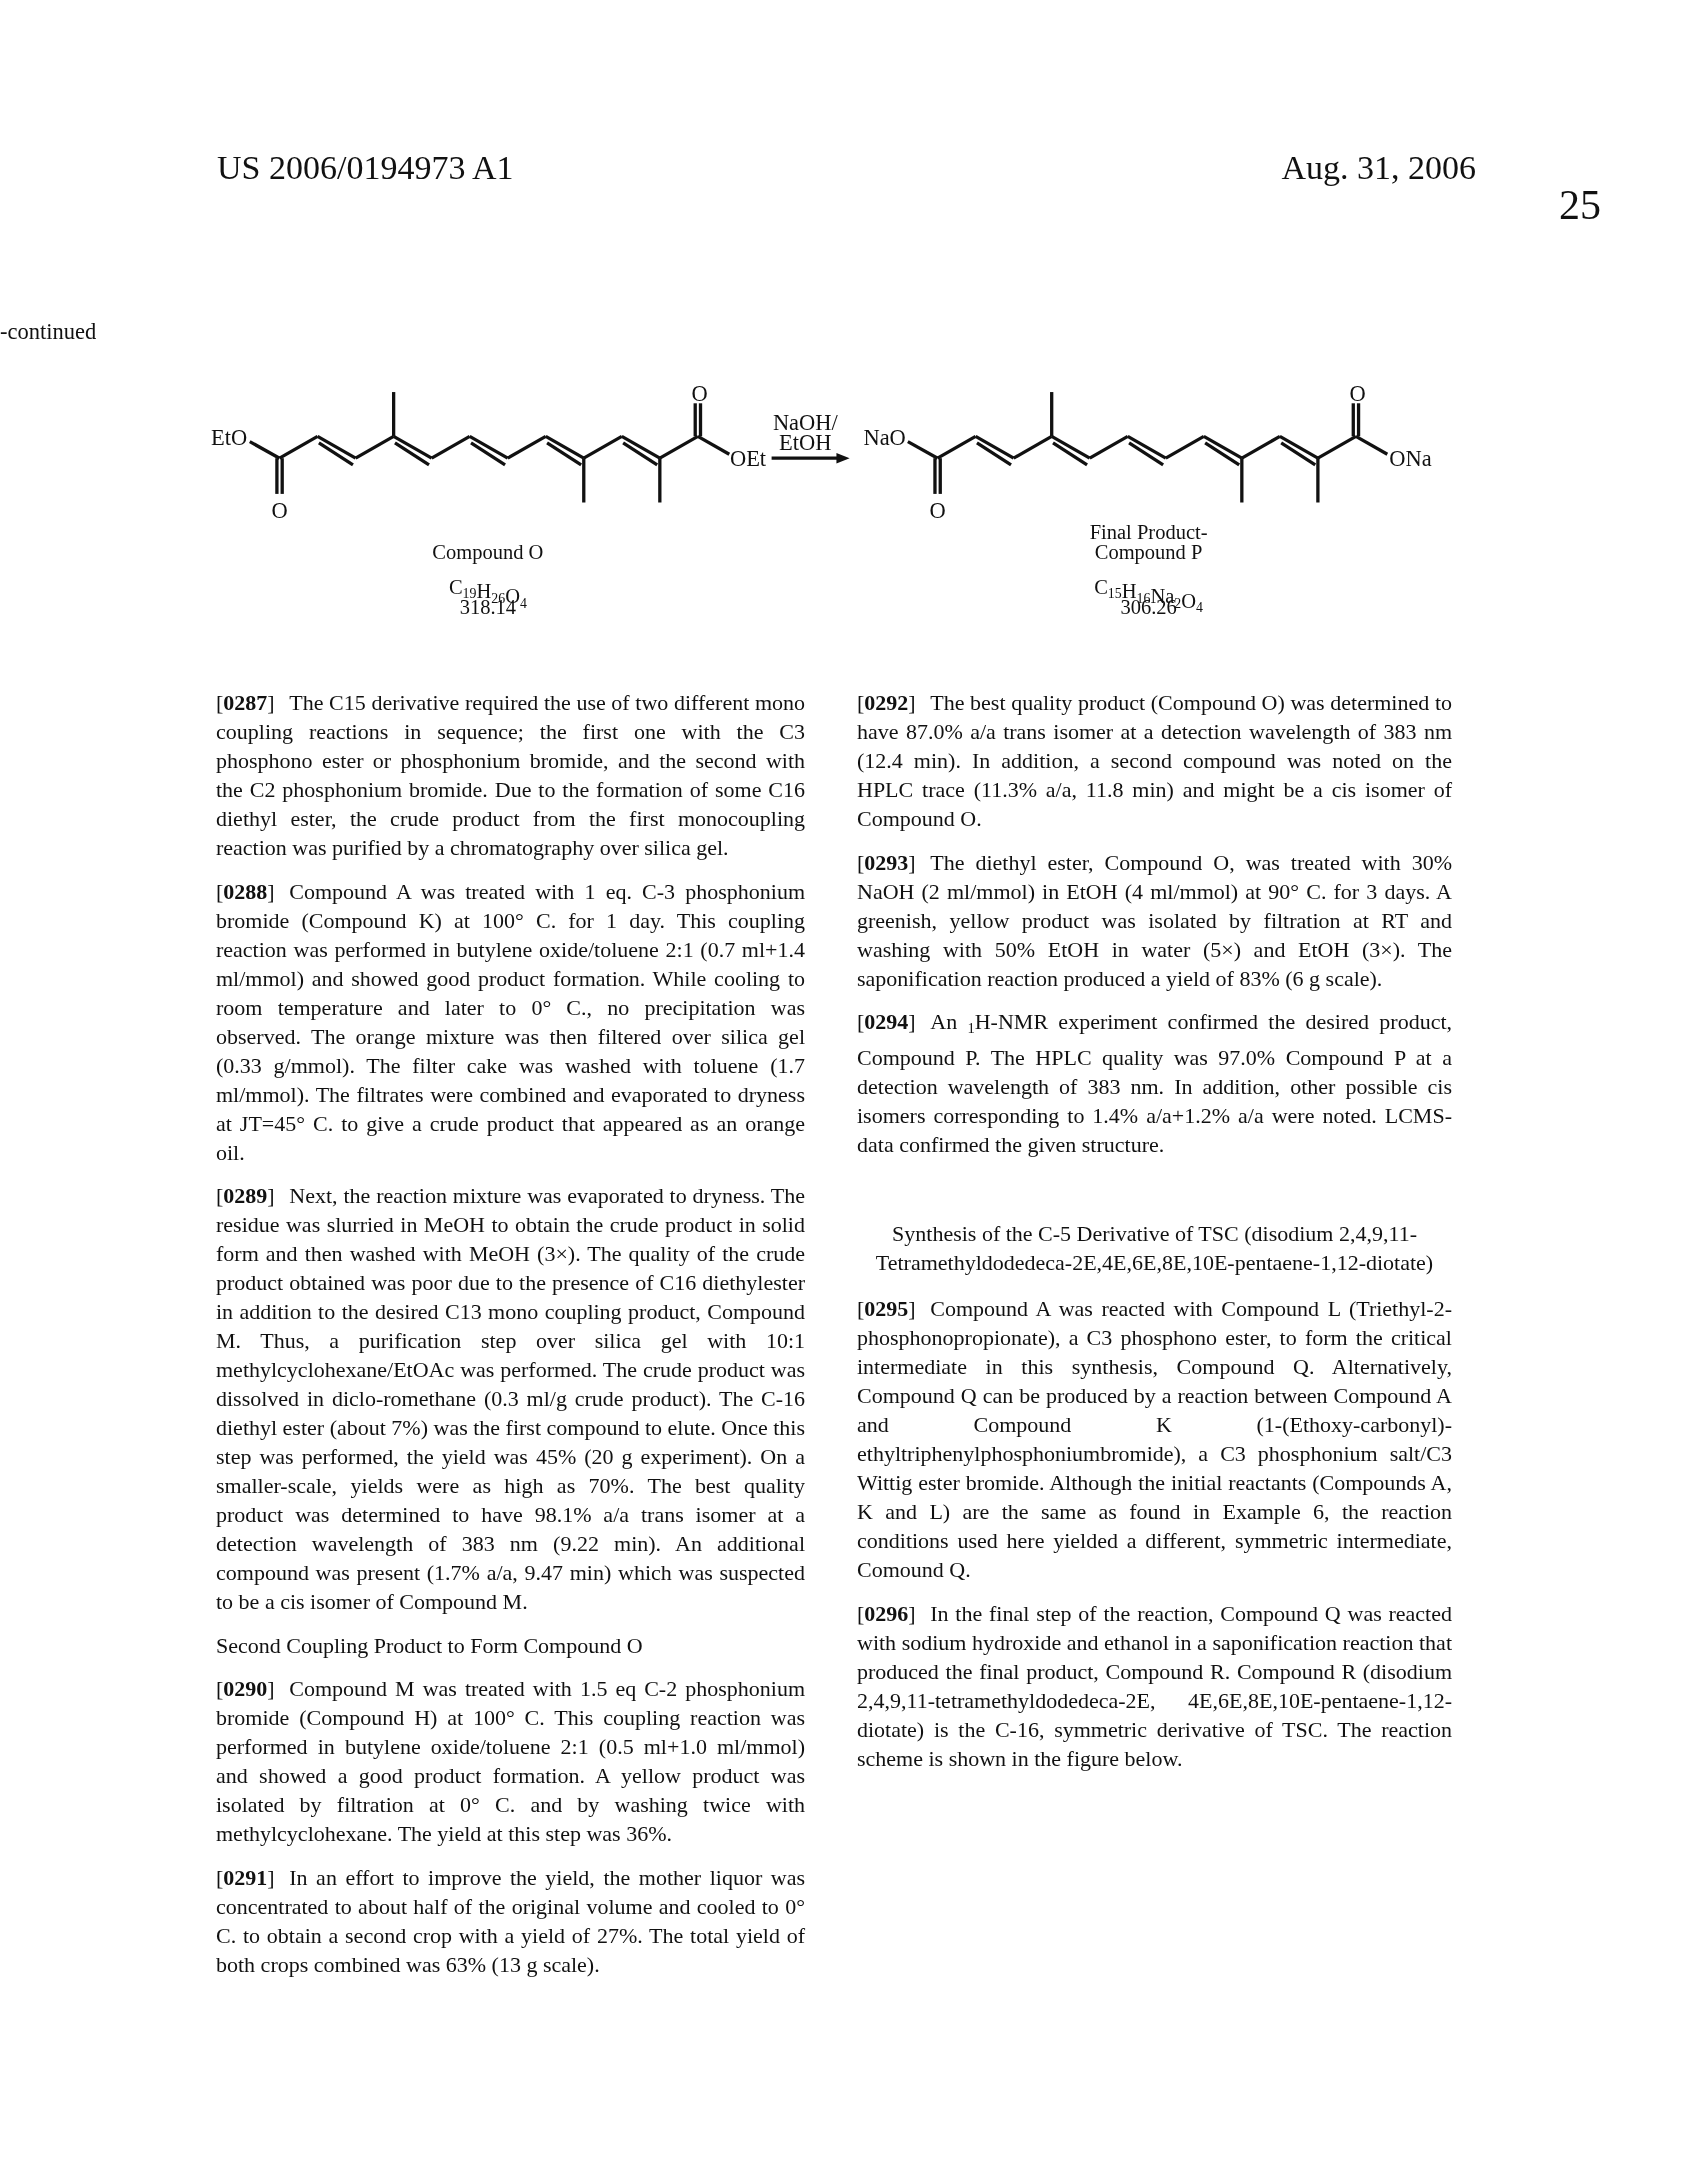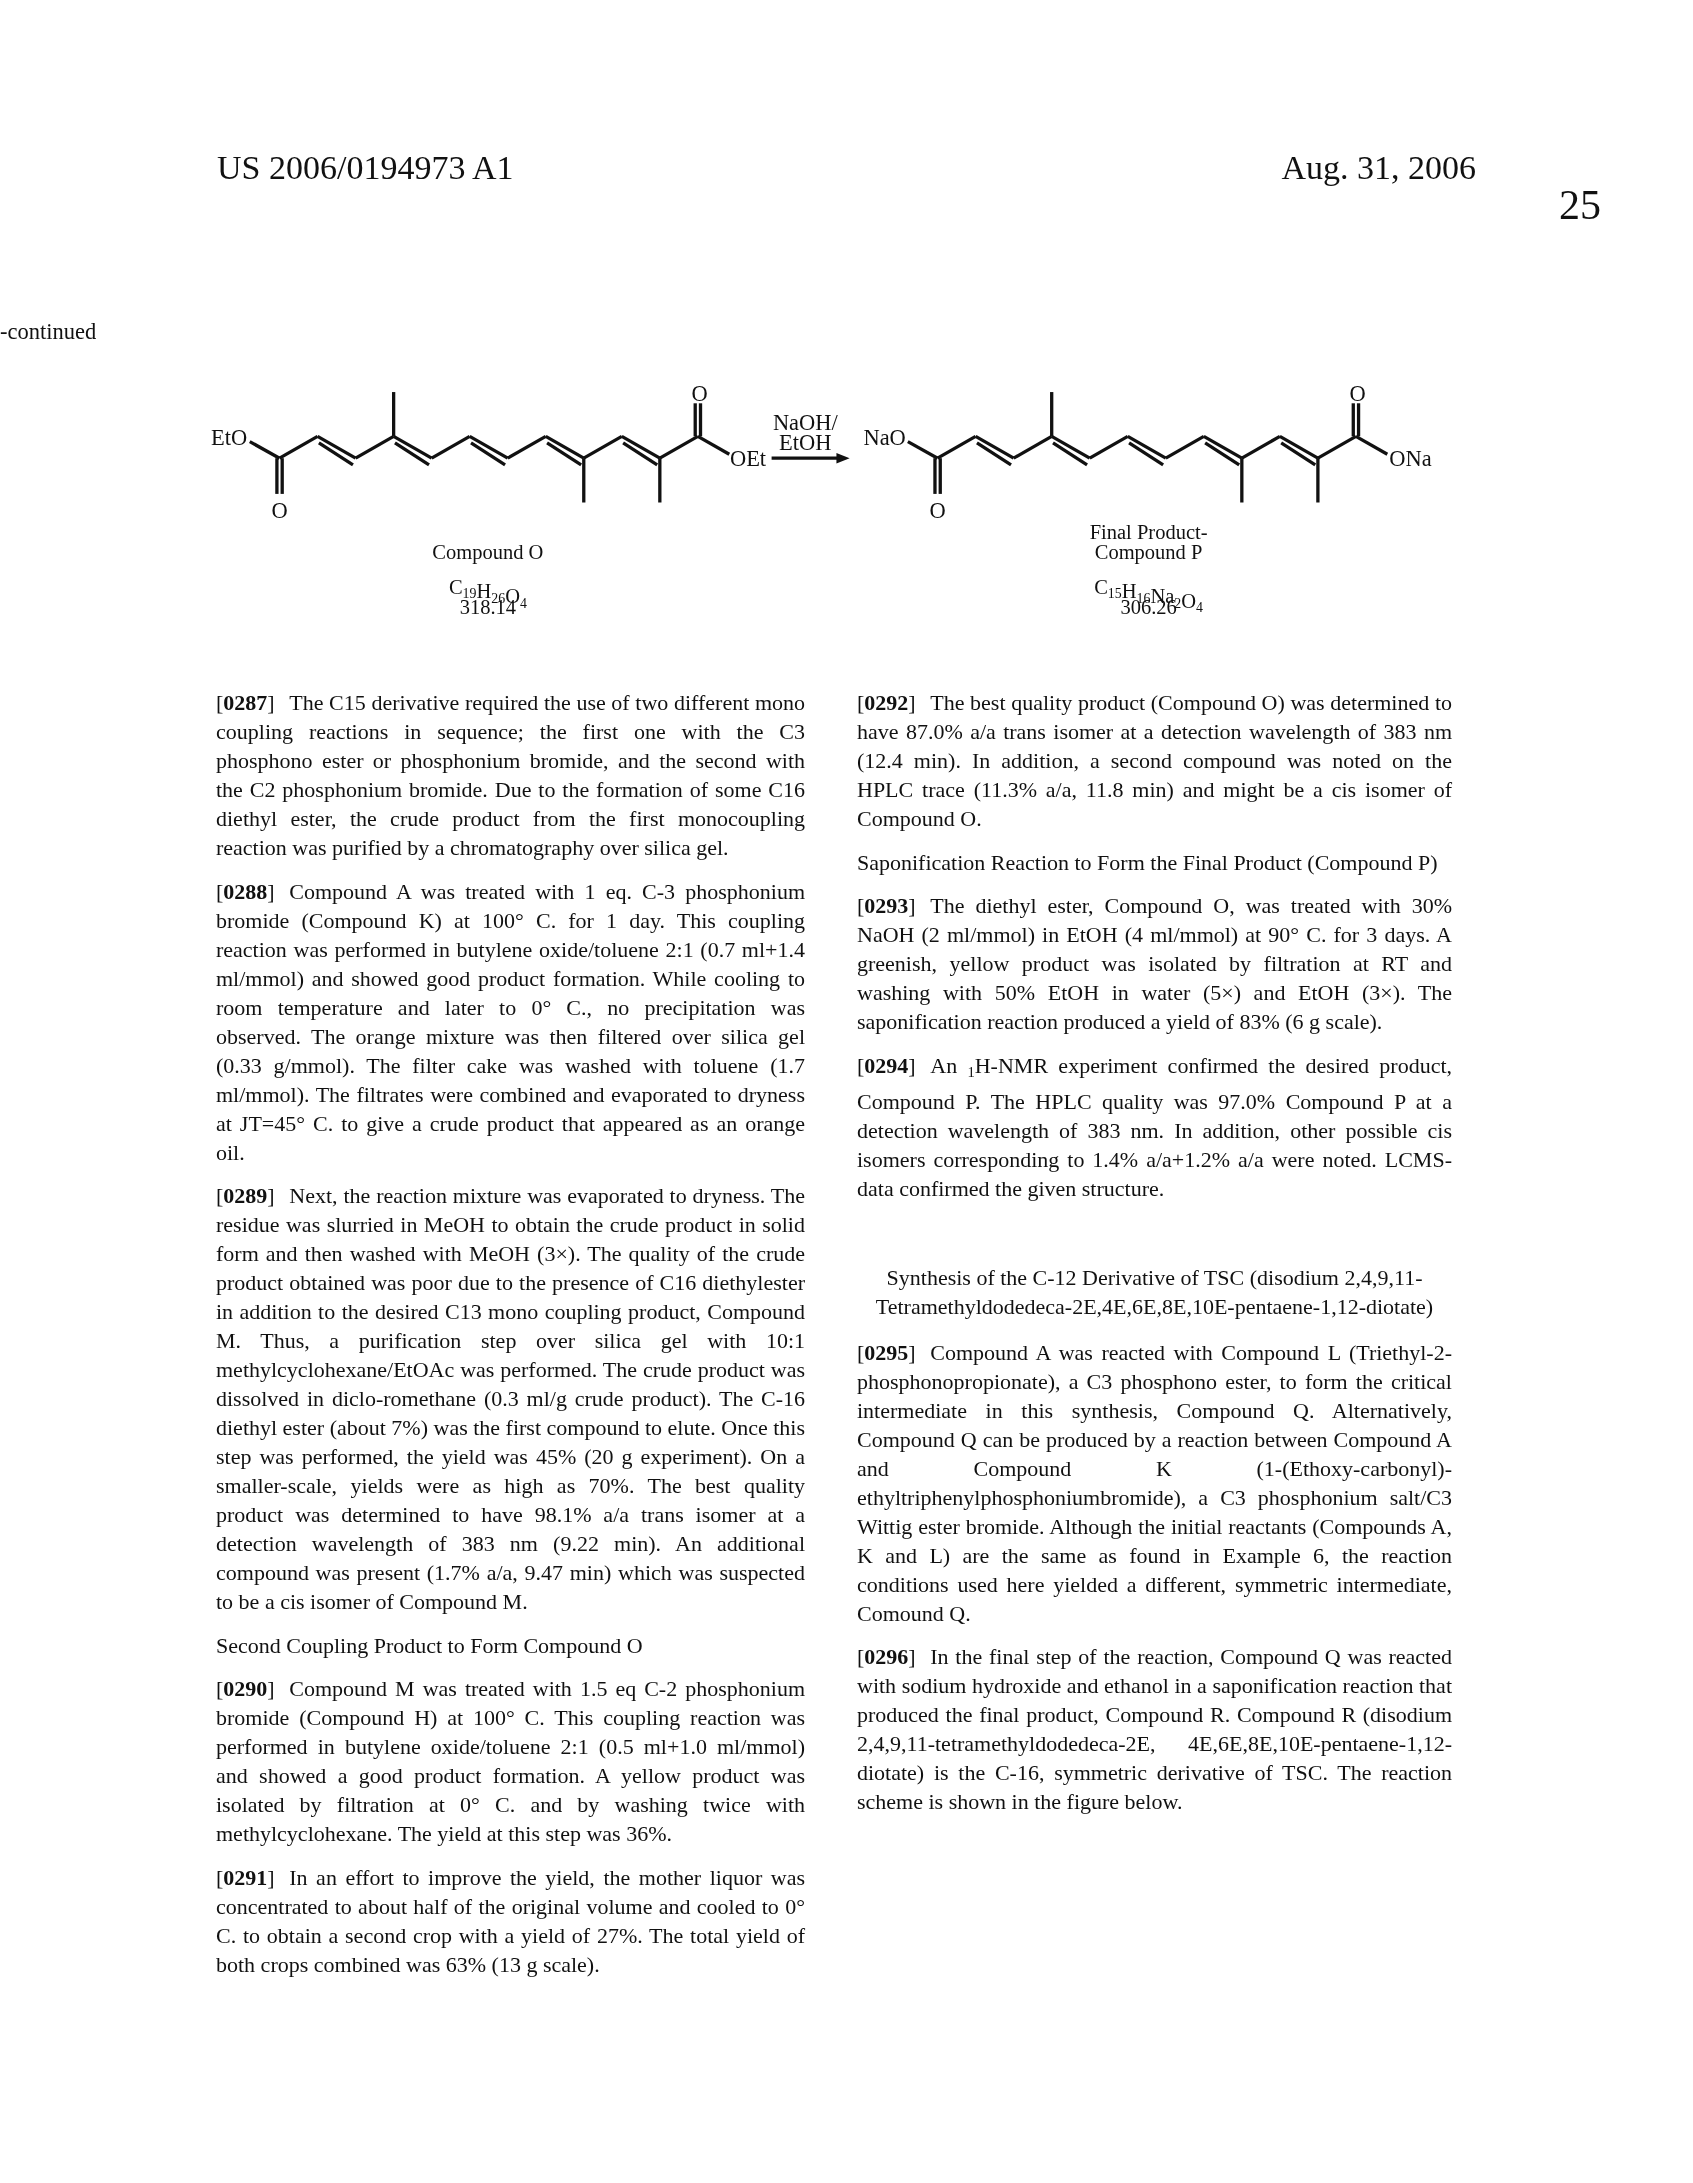--- a/index.html
+++ b/index.html
@@ -120,20 +120,19 @@
     <p class="para"><span class="pnum">0287</span><span>The C15 derivative required the use of two different mono coupling reactions in sequence; the first one with the C3 phosphono ester or phosphonium bromide, and the second with the C2 phosphonium bromide. Due to the formation of some C16 diethyl ester, the crude product from the first monocoupling reaction was purified by a chromatography over silica gel.</span></p>
     <p class="para"><span class="pnum">0288</span><span>Compound A was treated with 1 eq. C-3 phosphonium bromide (Compound K) at 100° C. for 1 day. This coupling reaction was performed in butylene oxide/toluene 2:1 (0.7 ml+1.4 ml/mmol) and showed good product formation. While cooling to room temperature and later to 0° C., no precipitation was observed. The orange mixture was then filtered over silica gel (0.33 g/mmol). The filter cake was washed with toluene (1.7 ml/mmol). The filtrates were combined and evaporated to dryness at JT=45° C. to give a crude product that appeared as an orange oil.</span></p>
     <p class="para"><span class="pnum">0289</span><span>Next, the reaction mixture was evaporated to dryness. The residue was slurried in MeOH to obtain the crude product in solid form and then washed with MeOH (3×). The quality of the crude product obtained was poor due to the presence of C16 diethylester in addition to the desired C13 mono coupling product, Compound M. Thus, a purification step over silica gel with 10:1 methylcyclohexane/EtOAc was performed. The crude product was dissolved in diclo-romethane (0.3 ml/g crude product). The C-16 diethyl ester (about 7%) was the first compound to elute. Once this step was performed, the yield was 45% (20 g experiment). On a smaller-scale, yields were as high as 70%. The best quality product was determined to have 98.1% a/a trans isomer at a detection wavelength of 383 nm (9.22 min). An additional compound was present (1.7% a/a, 9.47 min) which was suspected to be a cis isomer of Compound M.</span></p>
     <p class="subhead">Second Coupling Product to Form Compound O</p>
     <p class="para"><span class="pnum">0290</span><span>Compound M was treated with 1.5 eq C-2 phosphonium bromide (Compound H) at 100° C. This coupling reaction was performed in butylene oxide/toluene 2:1 (0.5 ml+1.0 ml/mmol) and showed a good product formation. A yellow product was isolated by filtration at 0° C. and by washing twice with methylcyclohexane. The yield at this step was 36%.</span></p>
     <p class="para"><span class="pnum">0291</span><span>In an effort to improve the yield, the mother liquor was concentrated to about half of the original volume and cooled to 0° C. to obtain a second crop with a yield of 27%. The total yield of both crops combined was 63% (13 g scale).</span></p>
   </div>
 
 <div class="col col-right">
   <p class="para"><span class="pnum">0292</span><span>The best quality product (Compound O) was determined to have 87.0% a/a trans isomer at a detection wavelength of 383 nm (12.4 min). In addition, a second compound was noted on the HPLC trace (11.3% a/a, 11.8 min) and might be a cis isomer of Compound O.</span></p>
-  <p class="subhead">Saponification Reaction to Form the Final Product (Compound P)</p>
   <p class="para"><span class="pnum">0293</span><span>The diethyl ester, Compound O, was treated with 30% NaOH (2 ml/mmol) in EtOH (4 ml/mmol) at 90° C. for 3 days. A greenish, yellow product was isolated by filtration at RT and washing with 50% EtOH in water (5×) and EtOH (3×). The saponification reaction produced a yield of 83% (6 g scale).</span></p>
   <p class="para"><span class="pnum">0294</span><span>An </span><sub class="nmr">1</sub><span>H-NMR experiment confirmed the desired product, Compound P. The HPLC quality was 97.0% Compound P at a detection wavelength of 383 nm. In addition, other possible cis isomers corresponding to 1.4% a/a+1.2% a/a were noted. LCMS-data confirmed the given structure.</span></p>
-  <p class="example-title">Synthesis of the C-12 Derivative of TSC (disodium 2,4,9,11-Tetramethyldodedeca-2E,4E,6E,8E,10E-pentaene-1,12-diotate)</p>
+  <p class="example-title">Synthesis of the C-5 Derivative of TSC (disodium 2,4,9,11-Tetramethyldodedeca-2E,4E,6E,8E,10E-pentaene-1,12-diotate)</p>
   <p class="para"><span class="pnum">0295</span><span>Compound A was reacted with Compound L (Triethyl-2-phosphonopropionate), a C3 phosphono ester, to form the critical intermediate in this synthesis, Compound Q. Alternatively, Compound Q can be produced by a reaction between Compound A and Compound K (1-(Ethoxy-carbonyl)-ethyltriphenylphosphoniumbromide), a C3 phosphonium salt/C3 Wittig ester bromide. Although the initial reactants (Compounds A, K and L) are the same as found in Example 6, the reaction conditions used here yielded a different, symmetric intermediate, Comound Q.</span></p>
   <p class="para"><span class="pnum">0296</span><span>In the final step of the reaction, Compound Q was reacted with sodium hydroxide and ethanol in a saponification reaction that produced the final product, Compound R. Compound R (disodium 2,4,9,11-tetramethyldodedeca-2E, 4E,6E,8E,10E-pentaene-1,12-diotate) is the C-16, symmetric derivative of TSC. The reaction scheme is shown in the figure below.</span></p>
 </div>
 
 
 </body></html>

